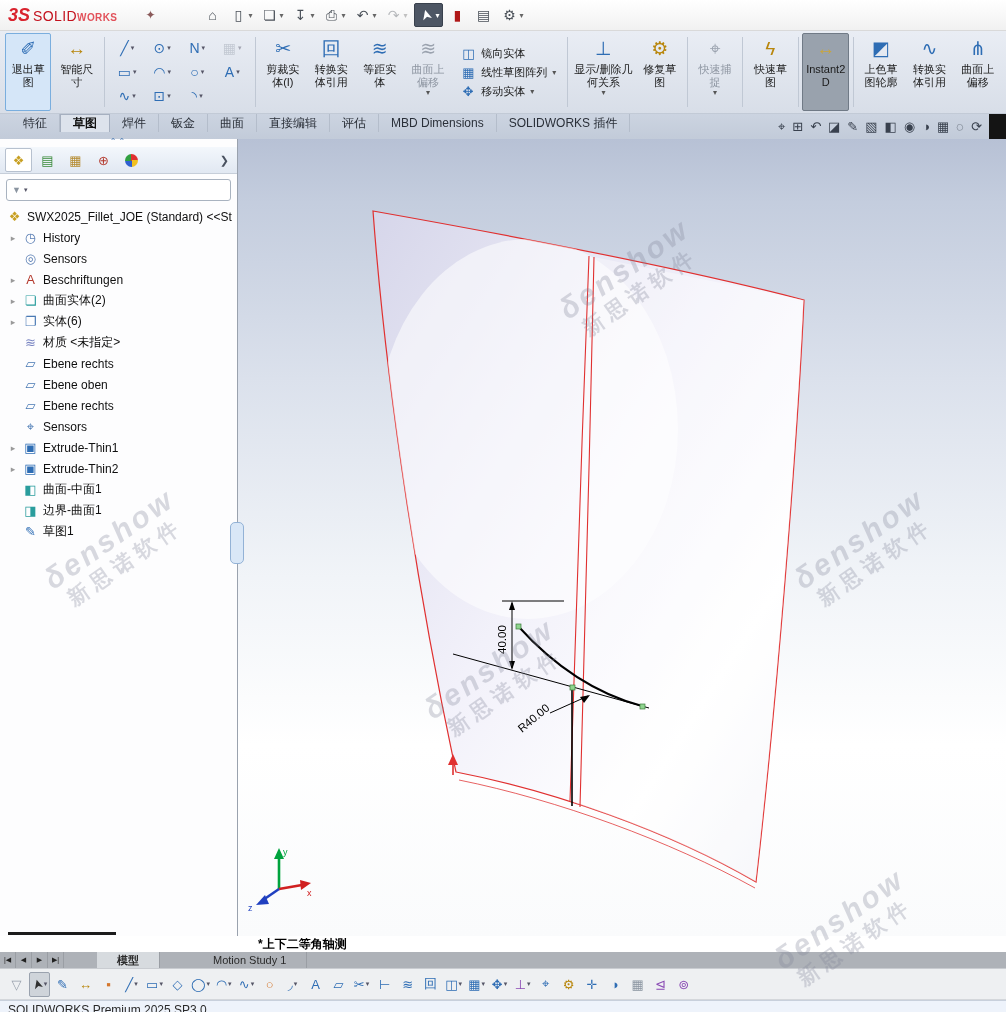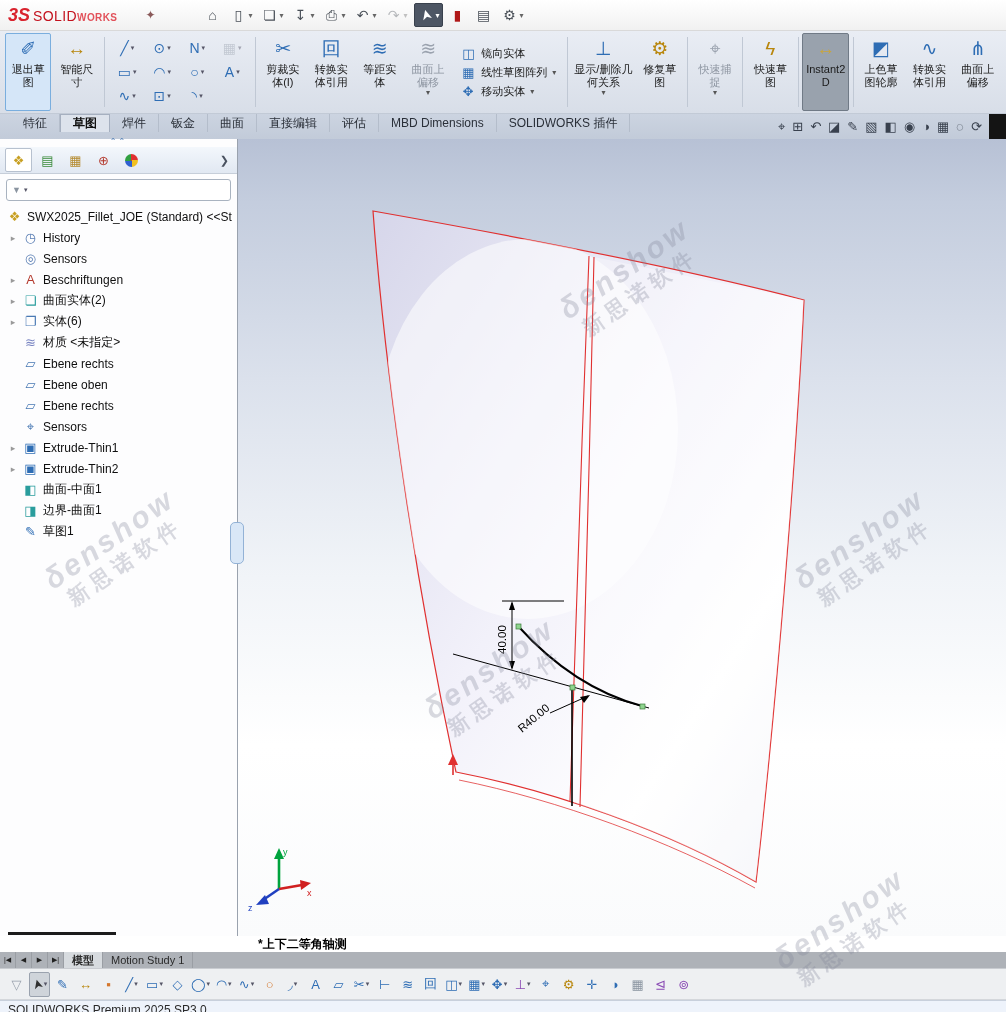--- a/index.html
+++ b/index.html
@@ -93,21 +93,21 @@
       color:rgba(128,134,152,.30);font-weight:bold;line-height:1.1;}
   .wm .l1{display:block;font-size:30px;letter-spacing:3px;font-style:italic;}
   .wm .l2{display:block;font-size:21px;letter-spacing:6px;}
 
   
   .viewlabel-strip{height:16px;background:#ffffff;position:relative;}
   .viewlabel{position:absolute;left:258px;top:0px;font-size:12px;font-weight:bold;color:#000;}
   .tabbar{height:16px;background:#aeb2b8;display:flex;align-items:stretch;}
   .navbtn{width:15px;display:flex;align-items:center;justify-content:center;font-size:7px;color:#222;
           border-right:1px solid #9a9ea4;}
-  .mtab{display:flex;align-items:center;padding:0 8px;font-size:11px;color:#2a2a2a;border-right:1px solid #9a9ea4;}
+  .mtab{display:flex;align-items:center;padding:0 20px;font-size:11px;color:#2a2a2a;border-right:1px solid #9a9ea4;margin-left:33px;}
   .mtab.active{background:#d7dbdf;font-weight:bold;}
   .btoolbar{height:30px;background:#eef0f2;border-top:1px solid #c9ccd1;border-bottom:1px solid #d4d7db;
             display:flex;align-items:center;padding:0 6px;gap:2px;}
   .bicon{min-width:19px;height:23px;display:flex;align-items:center;justify-content:center;font-size:13px;
          border:1px solid transparent;border-radius:2px;gap:1px;}
   .bicon.pressed{background:#cfd4da;border-color:#9aa2ae;}
   .bcaret{font-size:7px;color:#556;}
   .statusbar{height:18px;background:#eef3fb;border-top:1px solid #c8d0dc;display:flex;align-items:center;
              padding:0 8px;font-size:12px;color:#2a2a2a;}
 </style>

